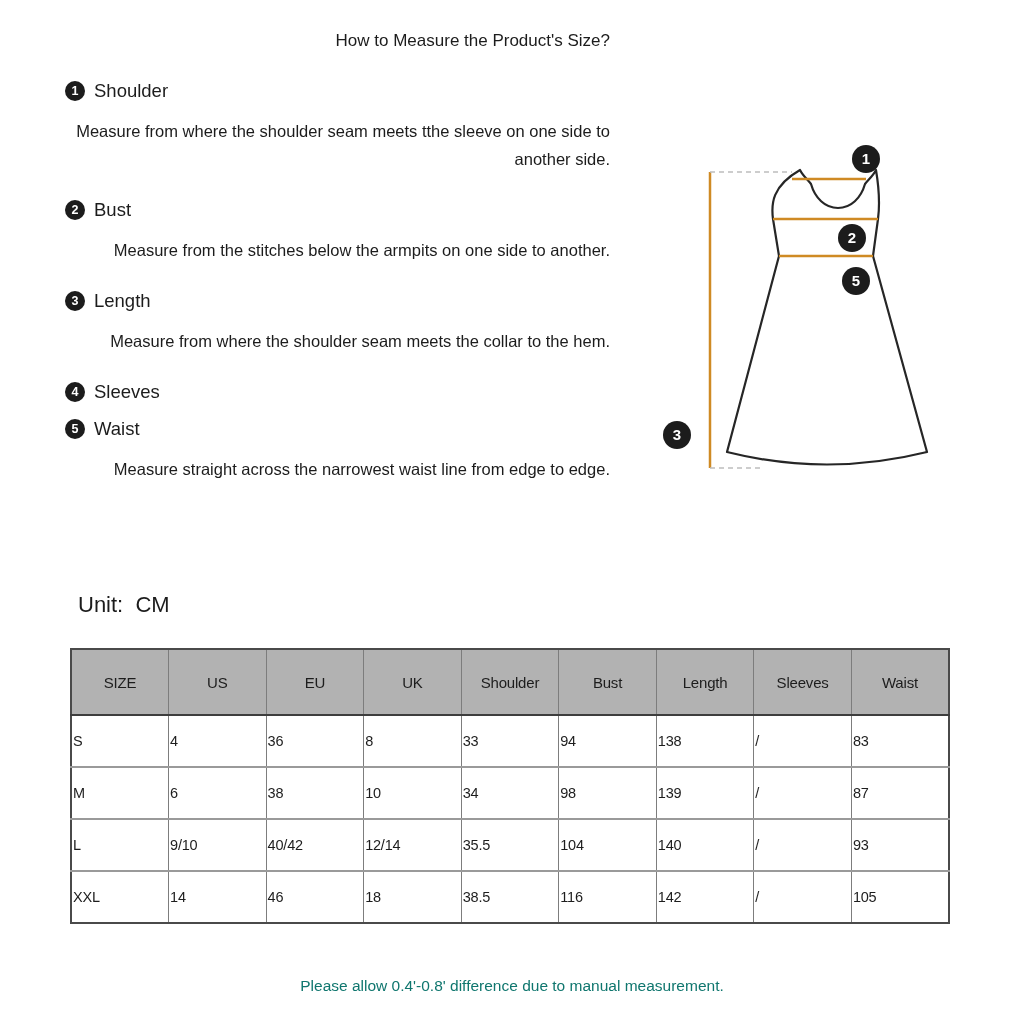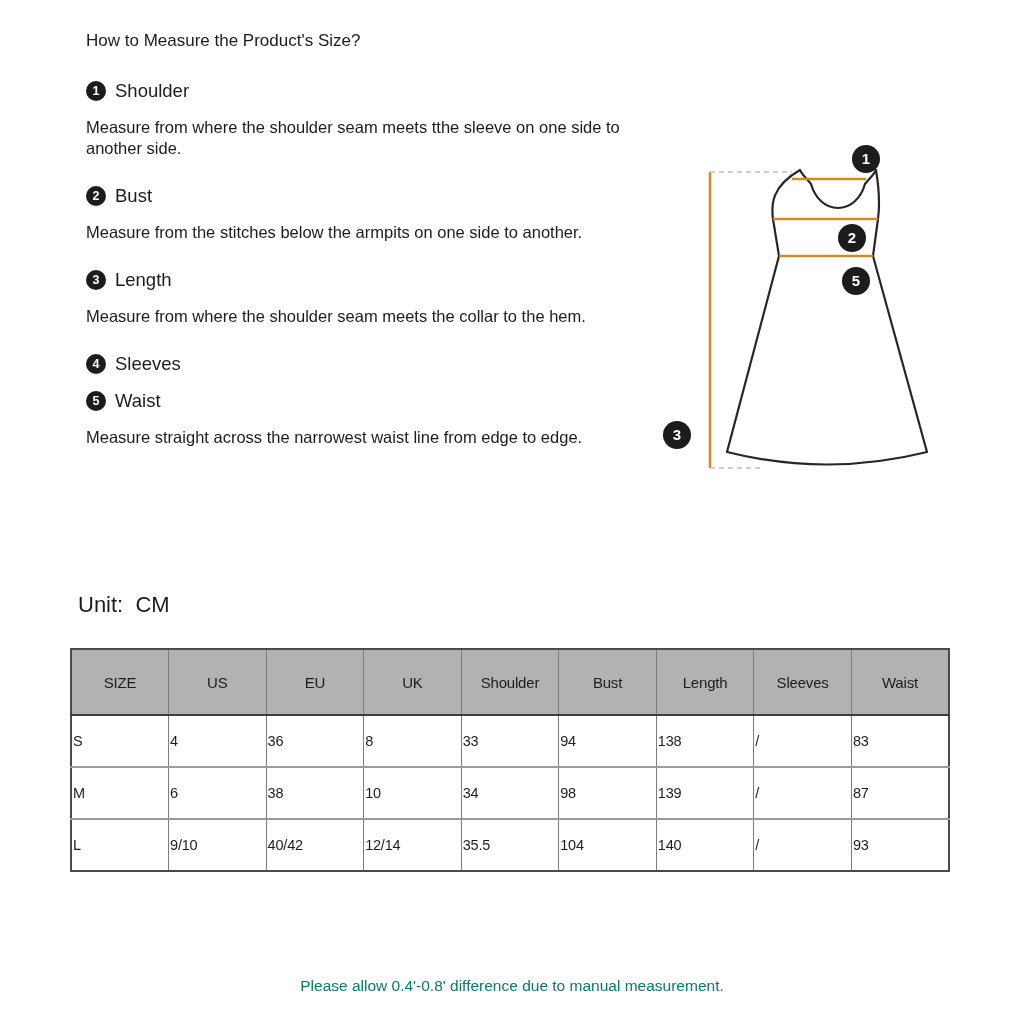--- a/index.html
+++ b/index.html
@@ -1,30 +1,30 @@
 <!DOCTYPE html>
 <html><head>
 <meta charset="utf-8">
 <style>
   html,body{margin:0;padding:0;}
   body{
     width:1024px;height:1024px;position:relative;background:#ffffff;
     font-family:"Liberation Sans","DejaVu Sans",sans-serif;color:#1c1c1c;
     overflow:hidden;
   }
-  .left-col{position:absolute;left:86px;top:30px;width:545px;}
+  .left-col{position:absolute;left:65px;top:30px;width:545px;text-align:right;}
   .m-title{font-size:17px;line-height:22px;margin:0 0 28px 0;font-weight:400;}
   .sec-head{display:flex;align-items:center;gap:9px;height:22px;margin:0 0 15px 0;}
   .badge{
     display:inline-flex;align-items:center;justify-content:center;
     width:20px;height:20px;border-radius:50%;background:#1c1c1c;color:#fff;
     font-size:12.5px;font-weight:bold;flex:0 0 auto;
   }
   .sec-title{font-size:18.5px;line-height:22px;font-weight:400;}
-  .sec-desc{font-size:16.5px;line-height:21px;margin:0 0 26px 0;font-weight:400;}
+  .sec-desc{font-size:16.5px;line-height:28px;margin:0 0 26px 0;font-weight:400;}
   .unit-label{position:absolute;left:78px;top:592px;font-size:22px;white-space:pre;font-weight:400;}
   .diagram{position:absolute;left:650px;top:130px;width:310px;height:370px;}
   table.size-table{
     position:absolute;left:70px;top:648px;width:880px;
     border-collapse:collapse;table-layout:fixed;
     font-stretch:condensed;letter-spacing:-0.2px;
   }
   table.size-table th,table.size-table td{
     border:1px solid #7d7d7d;vertical-align:middle;
     font-weight:400;color:#1d1d1d;overflow:hidden;
@@ -163,16 +163,27 @@
         <td>L</td>
         <td>9/10</td>
         <td>40/42</td>
         <td>12/14</td>
         <td>35.5</td>
         <td>104</td>
         <td>140</td>
         <td>/</td>
         <td>93</td>
       </tr>
+      <tr>
+        <td>XXL</td>
+        <td>14</td>
+        <td>46</td>
+        <td>18</td>
+        <td>38.5</td>
+        <td>116</td>
+        <td>142</td>
+        <td>/</td>
+        <td>105</td>
+      </tr>
     </tbody>
 </table>
 
 <div class="footer-note">Please allow 0.4'-0.8' difference due to manual measurement.</div>
 
 </body></html>

